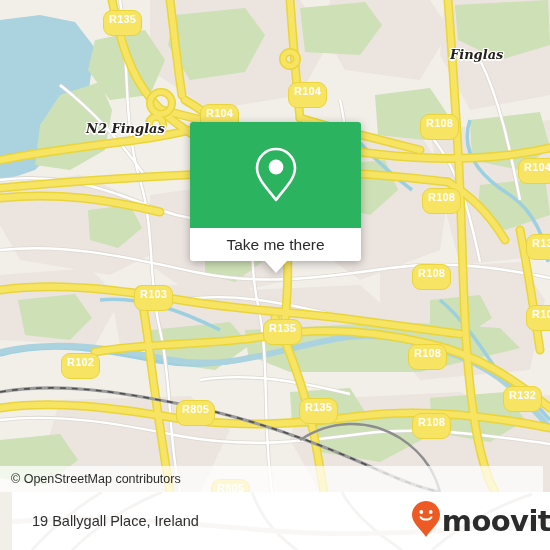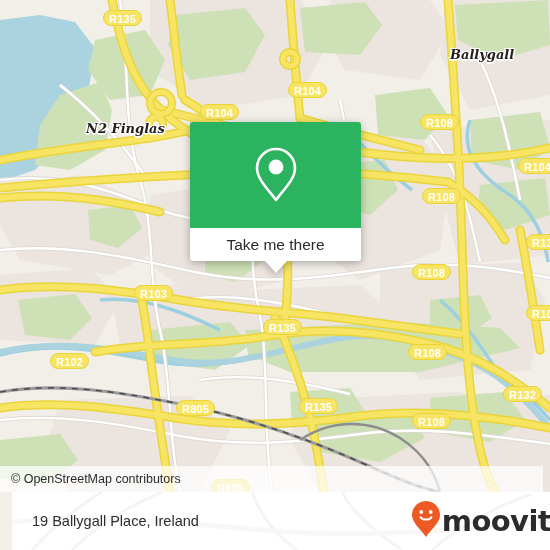--- a/index.html
+++ b/index.html
@@ -49,21 +49,21 @@
     position: absolute;
     box-sizing: border-box;
     background: #f7e463;
     border: 1.5px solid #e9d53a;
     border-radius: 9px;
     color: #ffffff;
     font-family: "Liberation Sans", sans-serif;
     font-weight: 700;
     font-size: 11px;
     line-height: 16px;
-    height: 16px;
+    height: 26px;
     padding: 0 5px;
     text-align: center;
     white-space: nowrap;
     letter-spacing: 0.2px;
   }
 
   
   #attribution {
     position: absolute;
     left: 0;
@@ -315,34 +315,34 @@
       </g>
 
       <g fill="none">
         <path d="M0,392 C60,382 120,392 180,404 C250,418 310,440 360,462 C400,480 420,488 440,492" stroke="#9b9b9b" stroke-width="3.2"></path>
         <path d="M0,392 C60,382 120,392 180,404 C250,418 310,440 360,462 C400,480 420,488 440,492" stroke="#4f4f4f" stroke-width="1.6" stroke-dasharray="6 6"></path>
         <path d="M300,440 C330,420 368,418 400,438 C428,456 436,478 440,492" stroke="#8d8d8d" stroke-width="2.4"></path>
       </g>
     </svg>
 
     <div class="place-label" style="left:86px; top:121px;">N2 Finglas</div>
-    <div class="place-label" style="left:450px; top:47px;">Ballygall</div>
+    <div class="place-label" style="left:450px; top:47px;">Finglas</div>
 
     <div class="shield" style="left:103px; top:10px;">R135</div>
     <div class="shield" style="left:288px; top:82px;">R104</div>
     <div class="shield" style="left:200px; top:104px;">R104</div>
     <div class="shield" style="left:420px; top:114px;">R108</div>
     <div class="shield" style="left:518px; top:158px;">R104</div>
     <div class="shield" style="left:422px; top:188px;">R108</div>
     <div class="shield" style="left:526px; top:234px;">R132</div>
     <div class="shield" style="left:412px; top:264px;">R108</div>
     <div class="shield" style="left:134px; top:285px;">R103</div>
     <div class="shield" style="left:263px; top:319px;">R135</div>
     <div class="shield" style="left:526px; top:305px;">R103</div>
-    <div class="shield" style="left:50px;  top:353px;">R102</div>
+    <div class="shield" style="left:61px;  top:353px;">R102</div>
     <div class="shield" style="left:408px; top:344px;">R108</div>
     <div class="shield" style="left:503px; top:386px;">R132</div>
     <div class="shield" style="left:176px; top:400px;">R805</div>
     <div class="shield" style="left:299px; top:398px;">R135</div>
     <div class="shield" style="left:412px; top:413px;">R108</div>
     <div class="shield" style="left:211px; top:479px;">R805</div>
 
     <div id="attribution">
       <span>© OpenStreetMap contributors</span>
     </div>

